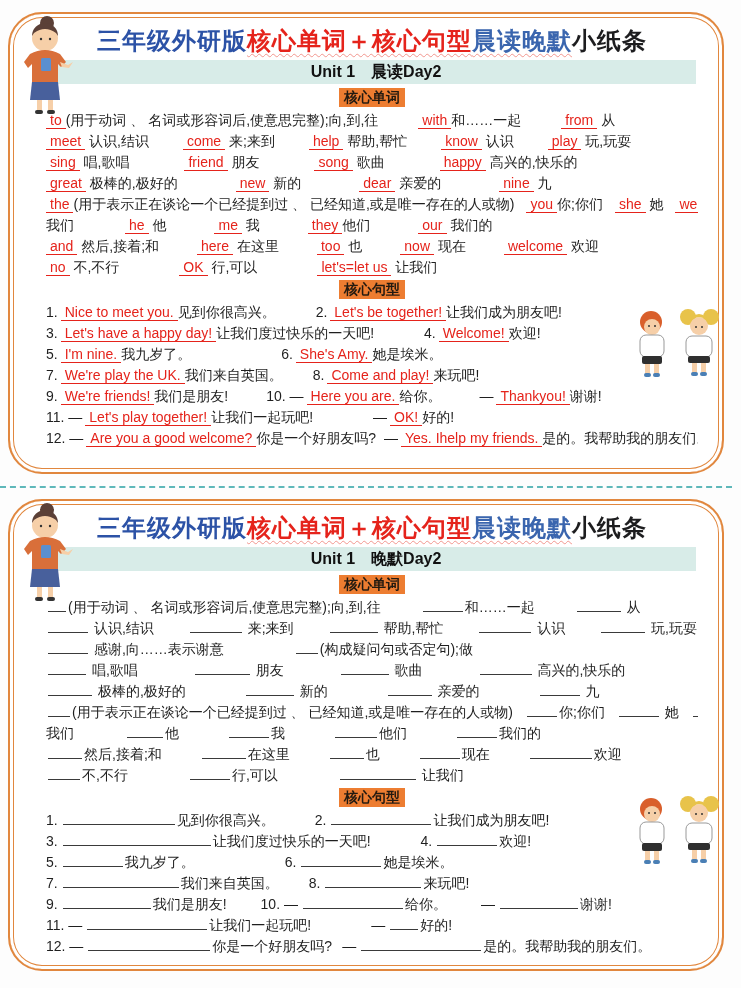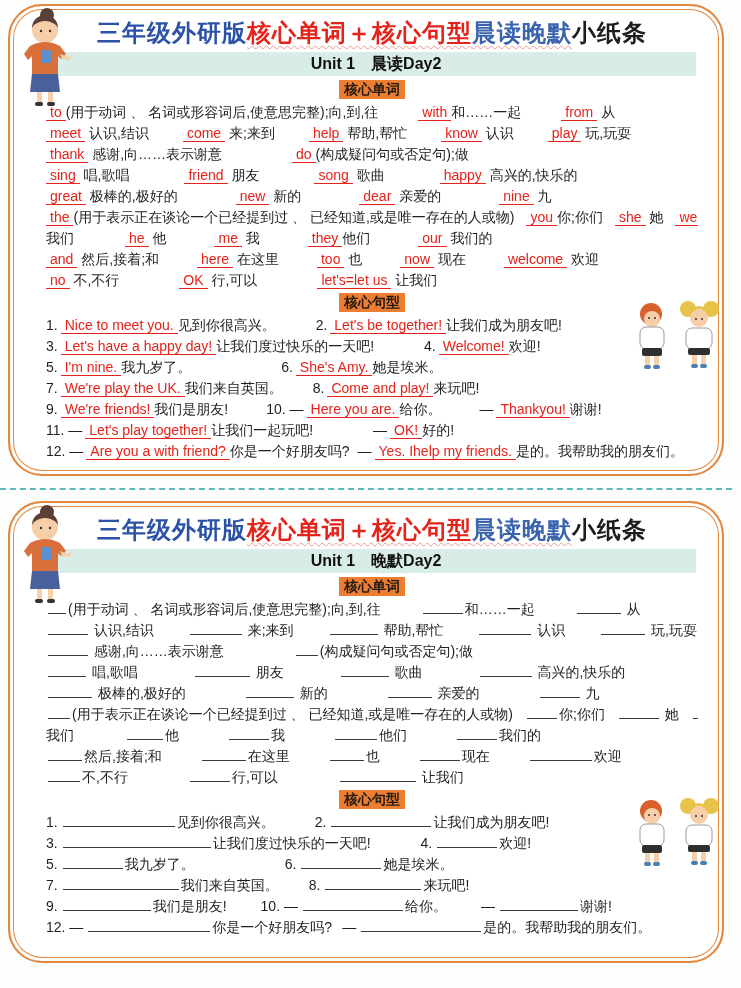--- a/index.html
+++ b/index.html
@@ -1,21 +1,21 @@
 <!DOCTYPE html>
 <html style="--red: #e5231b; --blue: #2c52a6; --border: #e1873e; --bar: #d8ece8; --badge: #ed7d31; --divider: #5fb8ba; --dark: #1f1f1f;"><head>
 <meta charset="utf-8">
 <style>
   :root{
     --red:#e5231b; --blue:#2c52a6; --dark:#1f1f1f; --border:#e1873e;
     --bar:#d8ece8; --badge:#ed7d31; --divider:#5fb8ba; --blankline:#3a3a3a;
   }
   *{margin:0;padding:0;box-sizing:border-box;}
   body{width:741px;height:988px;background:#fdfdfd;font-family:"Liberation Sans","DejaVu Sans",sans-serif;overflow:hidden;}
-  .page{position:relative;width:732px;height:988px;padding-top:4px;}
+  .page{position:relative;width:732px;height:988px;padding-top:12px;}
   .panel{
     position:relative;margin:0 8px;border:2px solid var(--border);border-radius:34px;
     background:#fff;padding:12px 24px 12px 36px;min-height:462px;
     box-shadow:inset 0 0 0 3px #fff, inset 0 0 0 4px var(--border);
   }
   .title{text-align:center;font-size:24px;font-weight:900;letter-spacing:1px;line-height:30px;margin-bottom:4px;white-space:nowrap;}
   .wavy{text-decoration:underline;text-decoration-style:wavy;text-decoration-color:#f2968f;text-decoration-thickness:1px;text-underline-offset:4px;}
   .unitbar{background:var(--bar);height:24px;line-height:24px;text-align:center;font-size:16px;font-weight:bold;color:#111;margin:2px 2px 4px 10px;}
   .badge-row{text-align:center;margin:2px 0 3px 0;}
   .badge{display:inline-block;background:var(--badge);color:#231a10;font-weight:bold;font-size:14px;padding:1px 5px;line-height:17px;}
@@ -51,37 +51,36 @@
       <rect x="21" y="96" width="8" height="4" rx="2" fill="#333"></rect>
         <rect x="33" y="96" width="8" height="4" rx="2" fill="#333"></rect>
     </svg>
 
     <div class="title"><span class="" style="color: rgb(44, 82, 166);">三年级外研版</span><span class="wavy" style="color: rgb(229, 35, 27);">核心单词＋核心句型</span><span class="wavy" style="color: rgb(58, 101, 174);">晨读晚默</span><span class="" style="color: rgb(29, 29, 31);">小纸条</span></div>
     <div class="unitbar">Unit 1　晨读Day2</div>
     <div class="badge-row"><span class="badge">核心单词</span></div>
     <div class="lines words">
         <div class="line"><span class="entry" style="margin-right: 40px;"><span class="en">to</span><span class="zh">(用于动词 、 名词或形容词后,使意思完整);向,到,往</span></span><span class="entry" style="margin-right: 40px;"><span class="en">with</span><span class="zh">和……一起</span></span><span class="entry" style="margin-right: 40px;"><span class="en">from</span><span class="zh"> 从</span></span></div>
         <div class="line"><span class="entry" style="margin-right: 34px;"><span class="en">meet</span><span class="zh"> 认识,结识</span></span><span class="entry" style="margin-right: 34px;"><span class="en">come</span><span class="zh"> 来;来到</span></span><span class="entry" style="margin-right: 34px;"><span class="en">help</span><span class="zh"> 帮助,帮忙</span></span><span class="entry" style="margin-right: 34px;"><span class="en">know</span><span class="zh"> 认识</span></span><span class="entry" style="margin-right: 34px;"><span class="en">play</span><span class="zh"> 玩,玩耍</span></span></div>
-        <div class="line"><span class="entry" style="margin-right: 70px;"><span class="en">thank</span><span class="zh"> 感谢,向……表示谢意</span></span><span class="entry" style="margin-right: 70px;"><span class="en">do</span><span class="zh">(构成疑问句或否定句);做</span></span></div>
         <div class="line"><span class="entry" style="margin-right: 55px;"><span class="en">sing</span><span class="zh"> 唱,歌唱</span></span><span class="entry" style="margin-right: 55px;"><span class="en">friend</span><span class="zh"> 朋友</span></span><span class="entry" style="margin-right: 55px;"><span class="en">song</span><span class="zh"> 歌曲</span></span><span class="entry" style="margin-right: 55px;"><span class="en">happy</span><span class="zh"> 高兴的,快乐的</span></span></div>
         <div class="line"><span class="entry" style="margin-right: 58px;"><span class="en">great</span><span class="zh"> 极棒的,极好的</span></span><span class="entry" style="margin-right: 58px;"><span class="en">new</span><span class="zh"> 新的</span></span><span class="entry" style="margin-right: 58px;"><span class="en">dear</span><span class="zh"> 亲爱的</span></span><span class="entry" style="margin-right: 58px;"><span class="en">nine</span><span class="zh"> 九</span></span></div>
         <div class="line"><span class="entry" style="margin-right: 12px;"><span class="en">the</span><span class="zh">(用于表示正在谈论一个已经提到过 、 已经知道,或是唯一存在的人或物)</span></span><span class="entry" style="margin-right: 12px;"><span class="en">you</span><span class="zh">你;你们</span></span><span class="entry" style="margin-right: 12px;"><span class="en">she</span><span class="zh"> 她</span></span><span class="entry" style="margin-right: 12px;"><span class="en">we</span></span></div>
         <div class="line"><span class="entry" style="margin-right: 48px;"><span class="pre">我们</span></span><span class="entry" style="margin-right: 48px;"><span class="en">he</span><span class="zh"> 他</span></span><span class="entry" style="margin-right: 48px;"><span class="en">me</span><span class="zh"> 我</span></span><span class="entry" style="margin-right: 48px;"><span class="en">they</span><span class="zh">他们</span></span><span class="entry" style="margin-right: 48px;"><span class="en">our</span><span class="zh"> 我们的</span></span></div>
         <div class="line"><span class="entry" style="margin-right: 38px;"><span class="en">and</span><span class="zh"> 然后,接着;和</span></span><span class="entry" style="margin-right: 38px;"><span class="en">here</span><span class="zh"> 在这里</span></span><span class="entry" style="margin-right: 38px;"><span class="en">too</span><span class="zh"> 也</span></span><span class="entry" style="margin-right: 38px;"><span class="en">now</span><span class="zh"> 现在</span></span><span class="entry" style="margin-right: 38px;"><span class="en">welcome</span><span class="zh"> 欢迎</span></span></div>
         <div class="line"><span class="entry" style="margin-right: 60px;"><span class="en">no</span><span class="zh"> 不,不行</span></span><span class="entry" style="margin-right: 60px;"><span class="en">OK</span><span class="zh"> 行,可以</span></span><span class="entry" style="margin-right: 60px;"><span class="en">let's=let us</span><span class="zh"> 让我们</span></span></div>
       </div>
     <div class="badge-row"><span class="badge">核心句型</span></div>
     <div class="lines sents">
         <div class="line"><span class="entry" style="margin-right: 40px;"><span class="pre">1.</span><span class="en">Nice to meet you.</span><span class="zh">见到你很高兴。</span></span><span class="entry" style="margin-right: 40px;"><span class="pre">2.</span><span class="en">Let's be together!</span><span class="zh">让我们成为朋友吧!</span></span></div>
         <div class="line"><span class="entry" style="margin-right: 50px;"><span class="pre">3.</span><span class="en">Let's have a happy day!</span><span class="zh">让我们度过快乐的一天吧!</span></span><span class="entry" style="margin-right: 50px;"><span class="pre">4.</span><span class="en">Welcome!</span><span class="zh">欢迎!</span></span></div>
         <div class="line"><span class="entry" style="margin-right: 90px;"><span class="pre">5.</span><span class="en">I'm nine.</span><span class="zh">我九岁了。</span></span><span class="entry" style="margin-right: 90px;"><span class="pre">6.</span><span class="en">She's Amy.</span><span class="zh">她是埃米。</span></span></div>
         <div class="line"><span class="entry" style="margin-right: 30px;"><span class="pre">7.</span><span class="en">We're play the UK.</span><span class="zh">我们来自英国。</span></span><span class="entry" style="margin-right: 30px;"><span class="pre">8.</span><span class="en">Come and play!</span><span class="zh">来玩吧!</span></span></div>
         <div class="line"><span class="entry" style="margin-right: 38px;"><span class="pre">9.</span><span class="en">We're friends!</span><span class="zh">我们是朋友!</span></span><span class="entry" style="margin-right: 38px;"><span class="pre">10. —</span><span class="en">Here you are.</span><span class="zh">给你。</span></span><span class="entry" style="margin-right: 38px;"><span class="pre">—</span><span class="en">Thankyou!</span><span class="zh">谢谢!</span></span></div>
         <div class="line"><span class="entry" style="margin-right: 60px;"><span class="pre">11. —</span><span class="en">Let's play together!</span><span class="zh">让我们一起玩吧!</span></span><span class="entry" style="margin-right: 60px;"><span class="pre">—</span><span class="en">OK!</span><span class="zh">好的!</span></span></div>
-        <div class="line"><span class="entry" style="margin-right: 8px;"><span class="pre">12. —</span><span class="en">Are you a with friend?</span><span class="zh">你是一个好朋友吗?</span></span><span class="entry" style="margin-right: 8px;"><span class="pre">—</span><span class="en">Yes. Ihelp my friends.</span><span class="zh">是的。我帮助我的朋友们。</span></span></div>
+        <div class="line"><span class="entry" style="margin-right: 8px;"><span class="pre">12. —</span><span class="en">Are you a good welcome?</span><span class="zh">你是一个好朋友吗?</span></span><span class="entry" style="margin-right: 8px;"><span class="pre">—</span><span class="en">Yes. Ihelp my friends.</span><span class="zh">是的。我帮助我的朋友们。</span></span></div>
       </div>
 
     <svg class="kids" width="96" height="76" viewBox="0 0 96 76">
       <circle cx="25" cy="14" r="11" fill="#d95f2b"></circle>
       <circle cx="26" cy="19" r="8" fill="#f6cfa8"></circle>
       <circle cx="23" cy="18" r="1" fill="#333"></circle>
         <circle cx="29" cy="18" r="1" fill="#333"></circle>
       <rect x="14" y="27" width="24" height="22" rx="6" fill="#fff" stroke="#999"></rect>
       <rect x="16" y="48" width="20" height="8" rx="2" fill="#2f2f2f"></rect>
       <rect x="19" y="56" width="5" height="10" fill="#f6cfa8"></rect>
@@ -136,20 +135,21 @@
         <div class="line"><span class="entry" style="margin-right: 38px;"><span class="blank" style="width: 34px;"></span><span class="zh">然后,接着;和</span></span><span class="entry" style="margin-right: 38px;"><span class="blank" style="width: 44px;"></span><span class="zh">在这里</span></span><span class="entry" style="margin-right: 38px;"><span class="blank" style="width: 34px;"></span><span class="zh">也</span></span><span class="entry" style="margin-right: 38px;"><span class="blank" style="width: 40px;"></span><span class="zh">现在</span></span><span class="entry" style="margin-right: 38px;"><span class="blank" style="width: 62px;"></span><span class="zh">欢迎</span></span></div>
         <div class="line"><span class="entry" style="margin-right: 60px;"><span class="blank" style="width: 32px;"></span><span class="zh">不,不行</span></span><span class="entry" style="margin-right: 60px;"><span class="blank" style="width: 40px;"></span><span class="zh">行,可以</span></span><span class="entry" style="margin-right: 60px;"><span class="blank" style="width: 76px;"></span><span class="zh"> 让我们</span></span></div>
       </div>
     <div class="badge-row"><span class="badge">核心句型</span></div>
     <div class="lines sents">
         <div class="line"><span class="entry" style="margin-right: 40px;"><span class="pre">1.</span><span class="blank" style="width: 112px;"></span><span class="zh">见到你很高兴。</span></span><span class="entry" style="margin-right: 40px;"><span class="pre">2.</span><span class="blank" style="width: 100px;"></span><span class="zh">让我们成为朋友吧!</span></span></div>
         <div class="line"><span class="entry" style="margin-right: 50px;"><span class="pre">3.</span><span class="blank" style="width: 148px;"></span><span class="zh">让我们度过快乐的一天吧!</span></span><span class="entry" style="margin-right: 74px;"><span class="pre">4.</span><span class="blank" style="width: 60px;"></span><span class="zh">欢迎!</span></span></div>
         <div class="line"><span class="entry" style="margin-right: 90px;"><span class="pre">5.</span><span class="blank" style="width: 60px;"></span><span class="zh">我九岁了。</span></span><span class="entry" style="margin-right: 90px;"><span class="pre">6.</span><span class="blank" style="width: 80px;"></span><span class="zh">她是埃米。</span></span></div>
         <div class="line"><span class="entry" style="margin-right: 30px;"><span class="pre">7.</span><span class="blank" style="width: 116px;"></span><span class="zh">我们来自英国。</span></span><span class="entry" style="margin-right: 30px;"><span class="pre">8.</span><span class="blank" style="width: 96px;"></span><span class="zh">来玩吧!</span></span></div>
         <div class="line"><span class="entry" style="margin-right: 34px;"><span class="pre">9.</span><span class="blank" style="width: 88px;"></span><span class="zh">我们是朋友!</span></span><span class="entry" style="margin-right: 34px;"><span class="pre">10. —</span><span class="blank" style="width: 100px;"></span><span class="zh">给你。</span></span><span class="entry" style="margin-right: 34px;"><span class="pre">—</span><span class="blank" style="width: 78px;"></span><span class="zh">谢谢!</span></span></div>
+        <div class="line"><span class="entry" style="margin-right: 60px;"><span class="pre">11. —</span><span class="blank" style="width: 120px;"></span><span class="zh">让我们一起玩吧!</span></span><span class="entry" style="margin-right: 60px;"><span class="pre">—</span><span class="blank" style="width: 28px;"></span><span class="zh">好的!</span></span></div>
         <div class="line"><span class="entry" style="margin-right: 10px;"><span class="pre">12. —</span><span class="blank" style="width: 122px;"></span><span class="zh">你是一个好朋友吗?</span></span><span class="entry" style="margin-right: 10px;"><span class="pre">—</span><span class="blank" style="width: 120px;"></span><span class="zh">是的。我帮助我的朋友们。</span></span></div>
       </div>
 
     <svg class="kids" width="96" height="76" viewBox="0 0 96 76">
       <circle cx="25" cy="14" r="11" fill="#d95f2b"></circle>
       <circle cx="26" cy="19" r="8" fill="#f6cfa8"></circle>
       <circle cx="23" cy="18" r="1" fill="#333"></circle>
         <circle cx="29" cy="18" r="1" fill="#333"></circle>
       <rect x="14" y="27" width="24" height="22" rx="6" fill="#fff" stroke="#999"></rect>
       <rect x="16" y="48" width="20" height="8" rx="2" fill="#2f2f2f"></rect>

